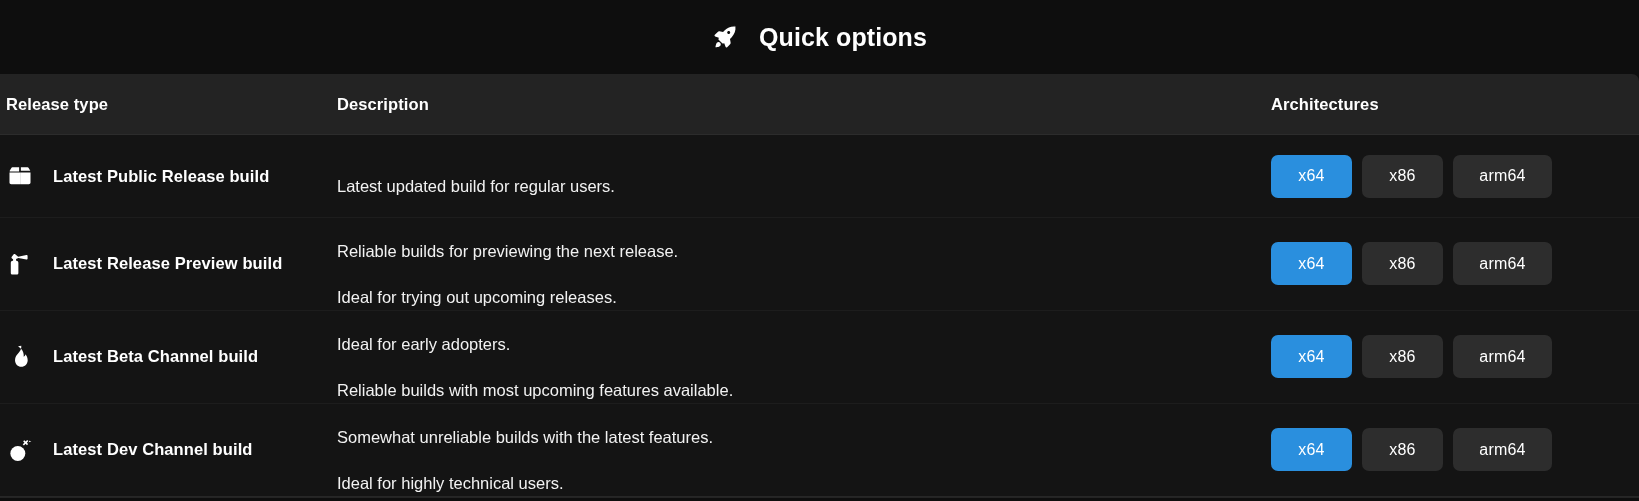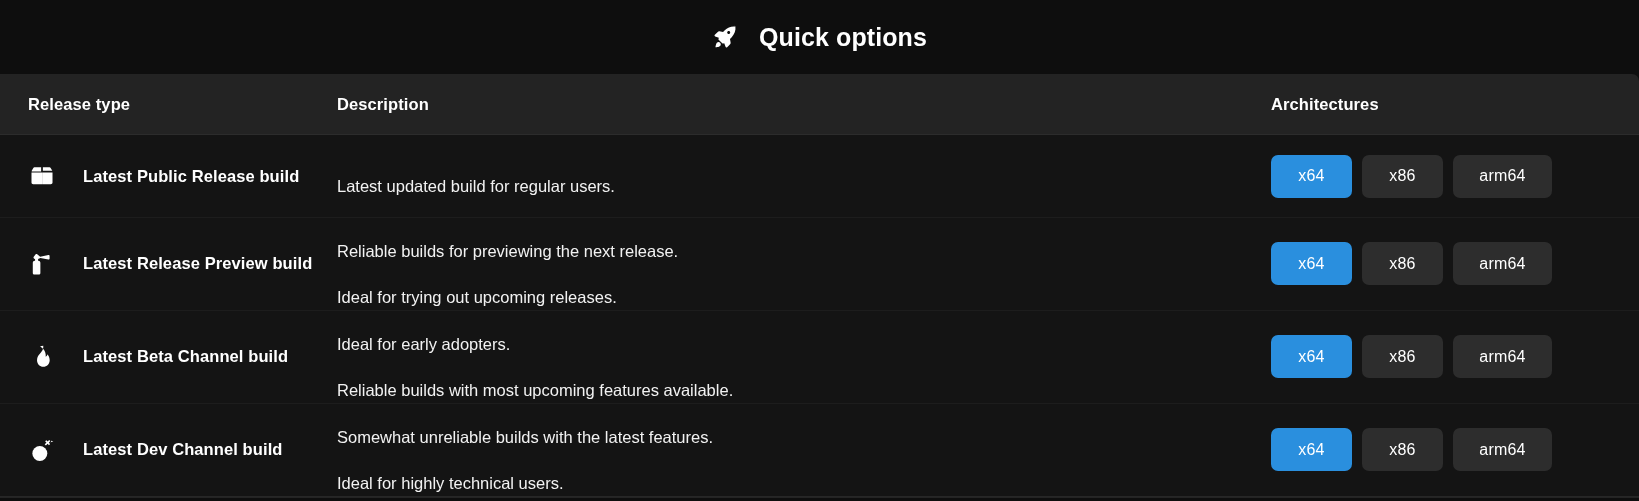--- a/index.html
+++ b/index.html
@@ -64,36 +64,36 @@
   }
 
   .row {
     display: flex;
     align-items: stretch;
     min-height: 82px;
     border-bottom: 1px solid #1d1d1d;
   }
   .row:last-child { border-bottom: none; }
 
-  .col-type   { width: 328px; box-sizing: border-box; padding-left: 28px; display:flex; align-items:center; }
+  .col-type   { width: 328px; box-sizing: border-box; padding-left: 6px; display:flex; align-items:center; }
   .col-desc   { width: 934px; box-sizing: border-box; padding-left: 9px; display:flex; align-items:center; }
   .col-arch   { width: 377px; box-sizing: border-box; padding-left: 9px; display:flex; align-items:center; }
 
   .th {
     font-size: 16.5px;
     font-weight: bold;
     color: #ffffff;
     letter-spacing: 0.1px;
   }
 
   
   .type-cell {
     display: flex;
     align-items: center;
-    gap: 27px;
+    gap: 19px;
     text-align: center;
   }
   .type-icon {
     width: 28px;
     height: 28px;
     flex: 0 0 28px;
     display: flex;
     align-items: center;
     justify-content: center;
     line-height: 0;

